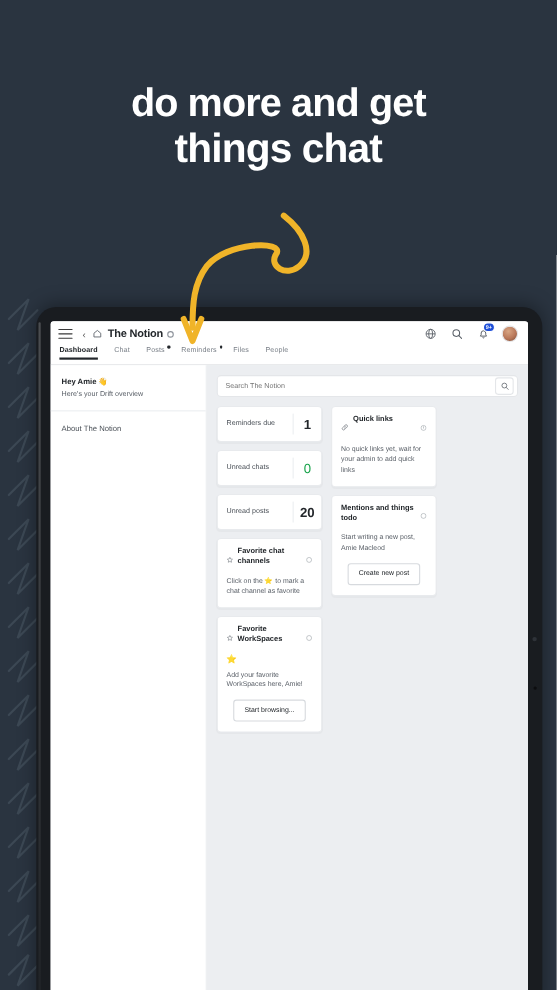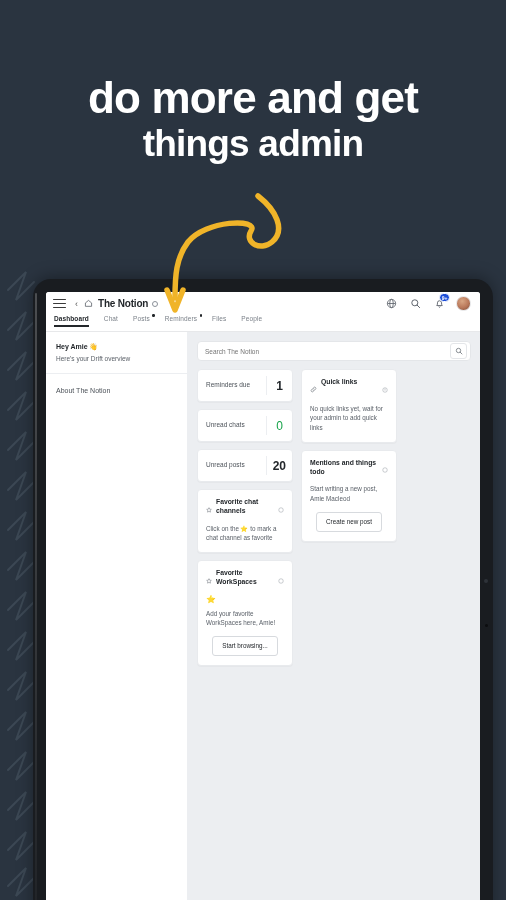--- a/index.html
+++ b/index.html
@@ -34,21 +34,21 @@
     text-align: center;
     color: #ffffff;
     font-size: 37px;
     font-weight: bold;
     line-height: 1.16;
     letter-spacing: -0.8px;
     z-index: 6;
     padding: 0 24px;
   }
   .headline .ln { display: block; white-space: nowrap; }
-  .headline .ln2 { font-size: 44px; }
+  .headline .ln2 { font-size: 36px; }
 
   
   .arrow-wrap {
     position: absolute;
     top: 190px;
     left: 150px;
     width: 160px;
     height: 135px;
     z-index: 7;
     pointer-events: none;
@@ -309,21 +309,21 @@
       <path d="M8 770 l18 -18 l-10 28 l18 -18"></path>
       <path d="M8 810 l18 -18 l-10 28 l18 -18"></path>
       <path d="M8 850 l18 -18 l-10 28 l18 -18"></path>
       <path d="M8 886 l18 -18 l-10 28 l18 -18"></path>
     </g>
   </svg>
 </div>
 
 <div class="headline">
   <span class="ln ln2">do more and get</span>
-  <span class="ln">things admin</span>
+  <span class="ln">things chat</span>
 </div>
 
 <div class="arrow-wrap">
   <svg width="160" height="135" viewBox="0 0 160 135" aria-hidden="true">
     <path d="M108 6 C126 20 136 40 122 52 C110 62 94 52 101 41 C110 28 55 30 38 52 C26 68 25 86 25 108" stroke="#f0b429" stroke-width="5.5" fill="none" stroke-linecap="round"></path>
     <path d="M17 100 L25 120 L33 100" stroke="#f0b429" stroke-width="5.5" fill="none" stroke-linecap="round" stroke-linejoin="round"></path>
   </svg>
 </div>
 
 <div class="tablet">

